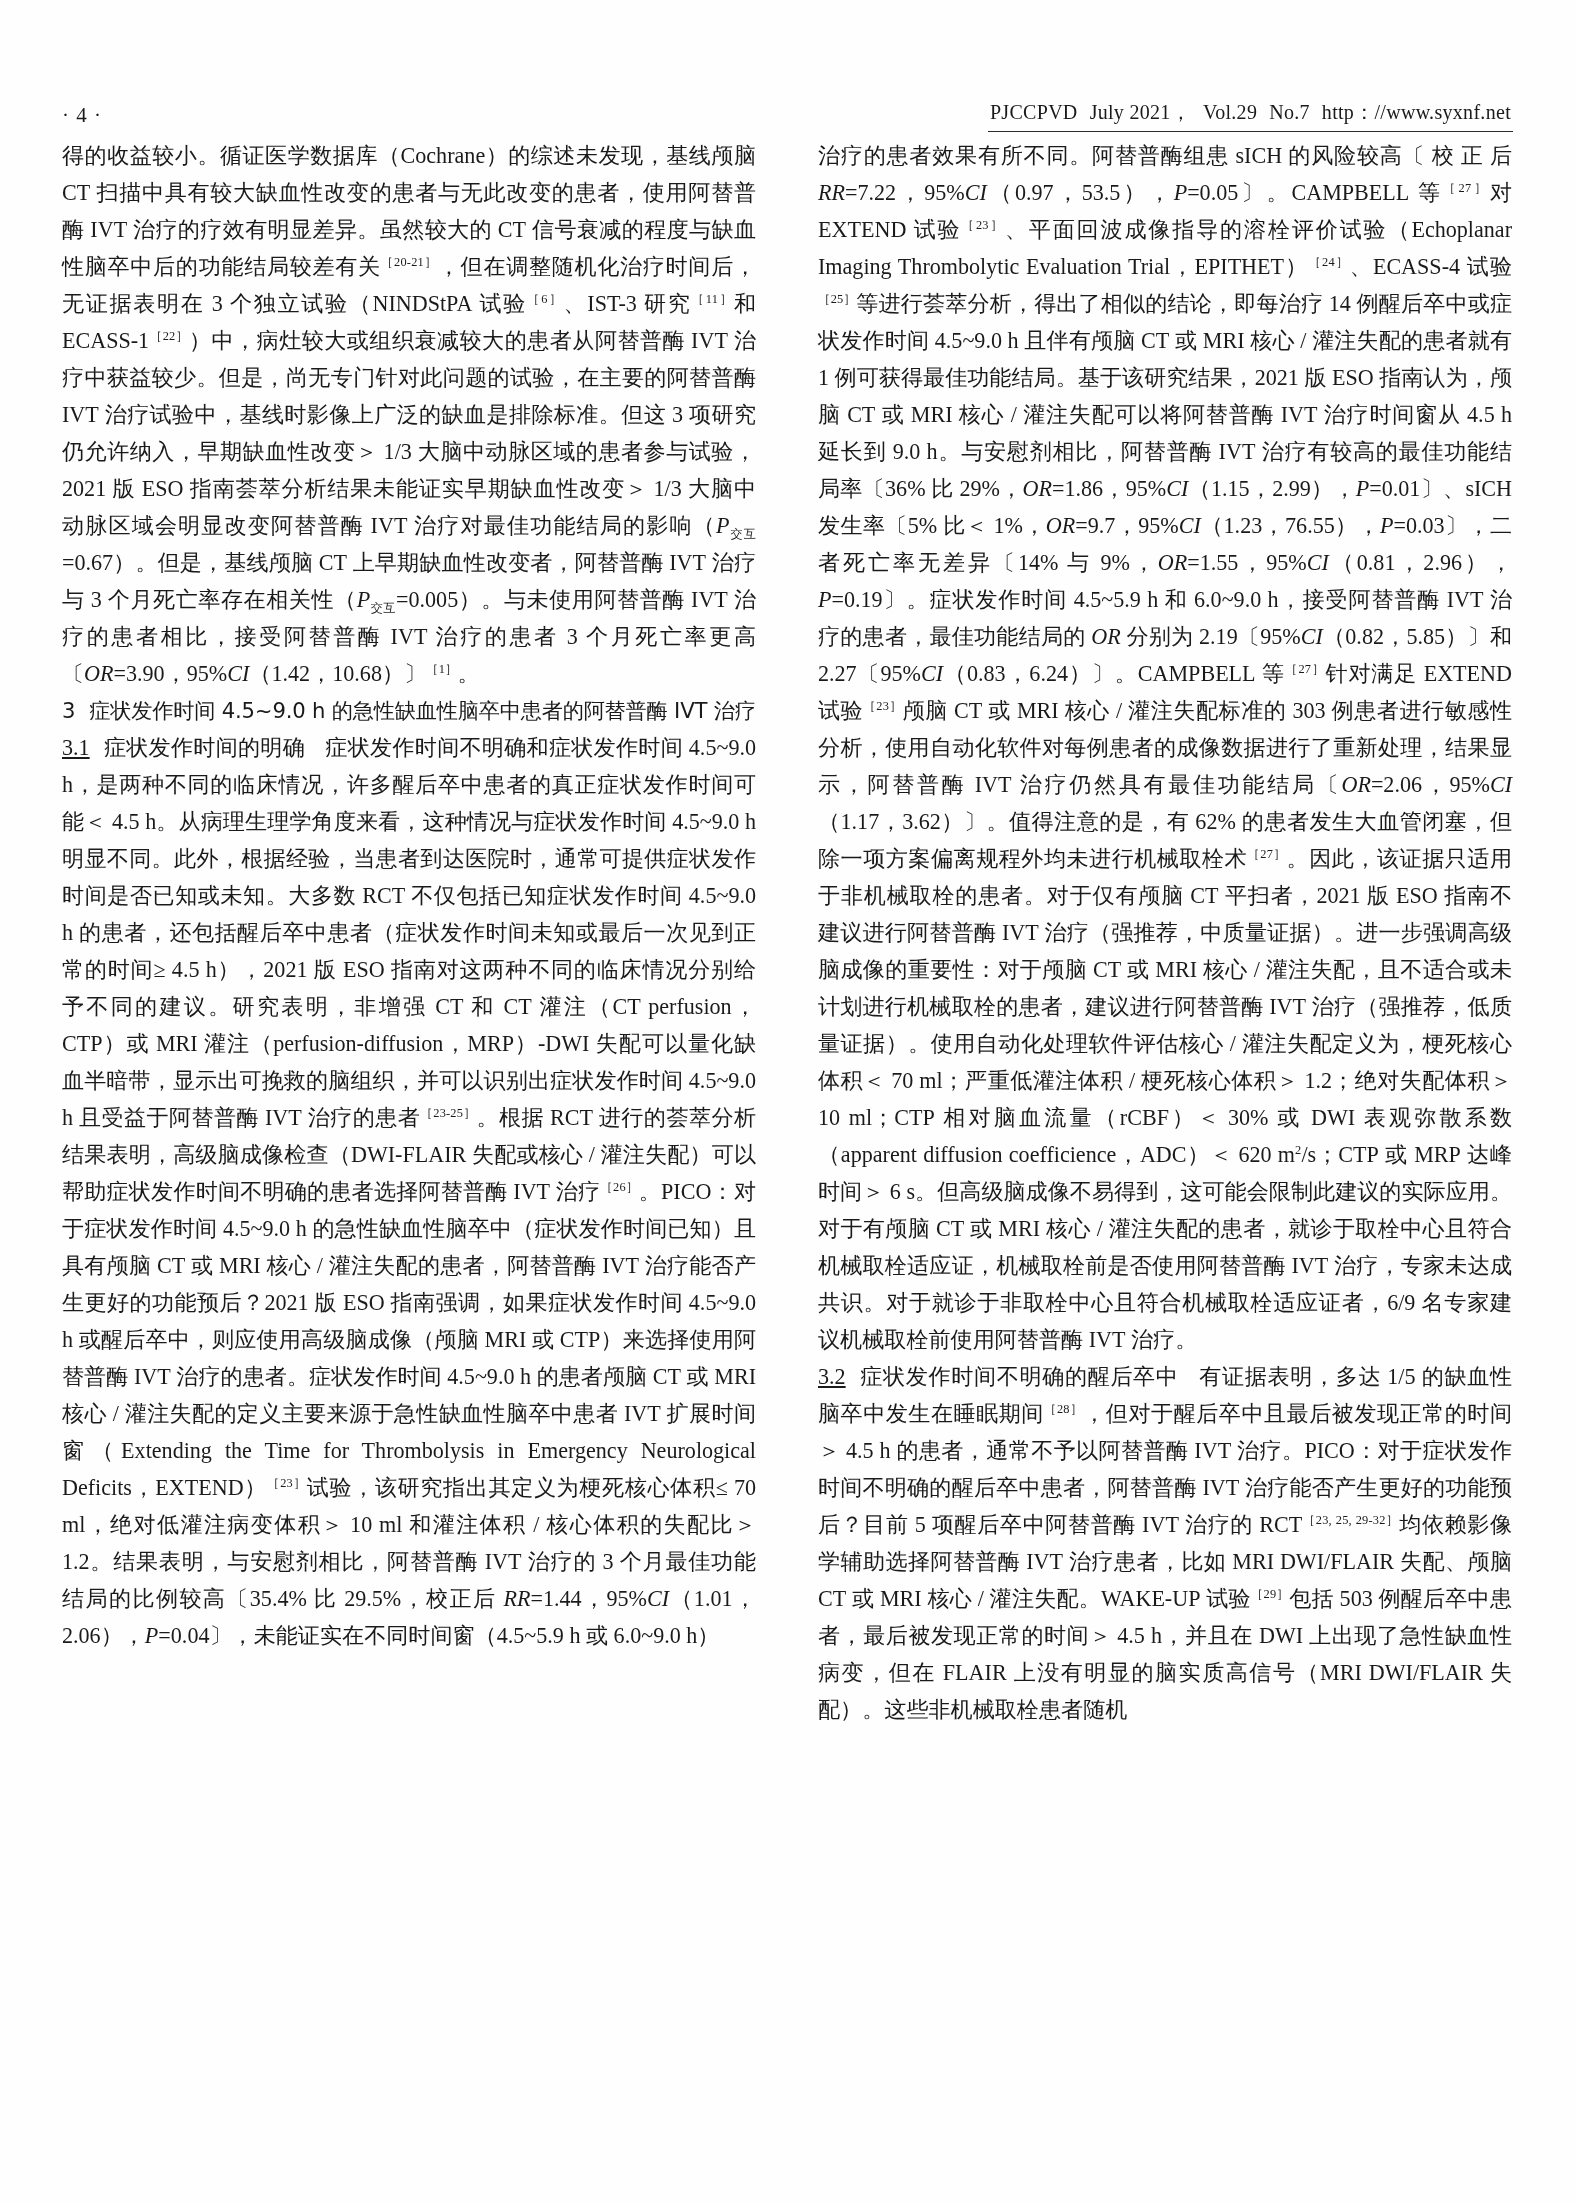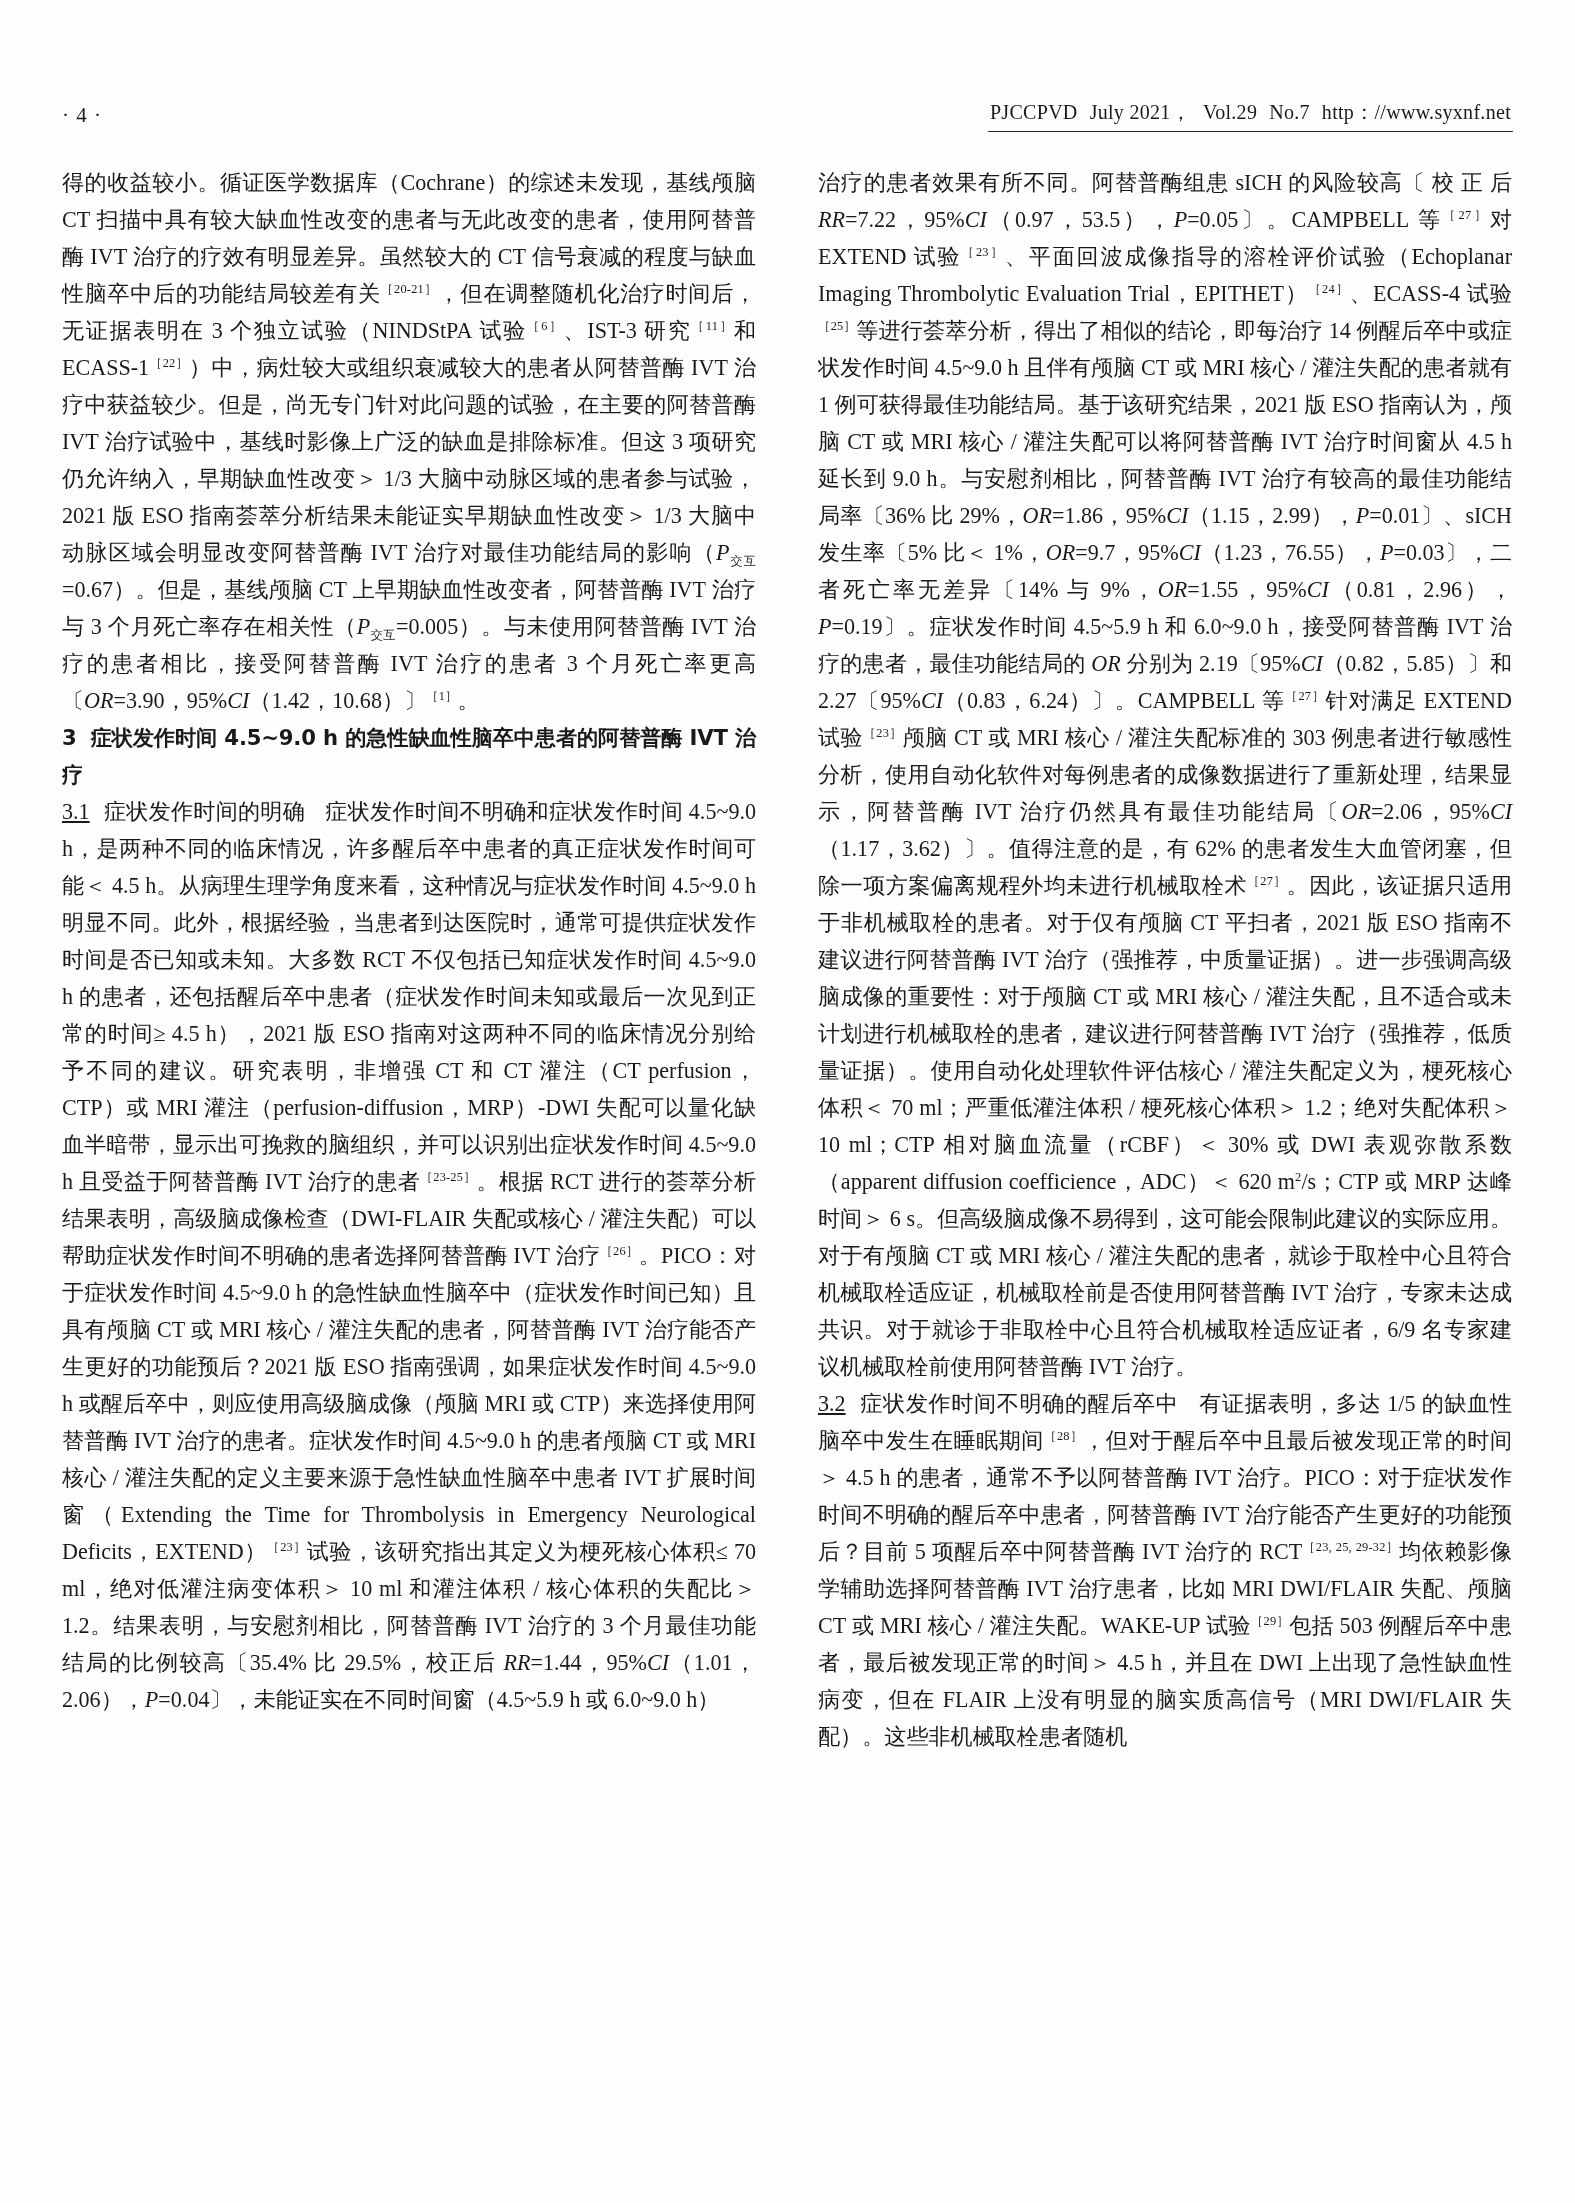--- a/index.html
+++ b/index.html
@@ -42,21 +42,21 @@
     letter-spacing: 0.3px;
     white-space: nowrap;
     color: #1a1a1a;
   }
   .head-right .sp { display: inline-block; width: 12px; }
 
   
   .columns {
     position: absolute;
     left: 62px;
-    top: 164px;
+    top: 137px;
     width: 1451px;
     height: 1990px;
     display: flex;
     gap: 62px;
   }
   .col {
     width: 694px;
     font-size: 22.1px;
     line-height: 37.0px;
     text-align: justify;
@@ -68,21 +68,21 @@
     margin: 0;
     text-indent: 0;
   }
   .col p.body {
     text-align: justify;
   }
 
   
   .h-sec {
     margin: 0;
-    font-weight: bold;
+    font-weight: normal;
     font-family: "DejaVu Sans", "Liberation Sans", sans-serif;
     font-size: 21.2px;
     line-height: 37.0px;
     letter-spacing: -0.2px;
     text-align: justify;
   }
   .h-sec .num { margin-right: 14px; }
 
   .h-sub {
     display: inline;

